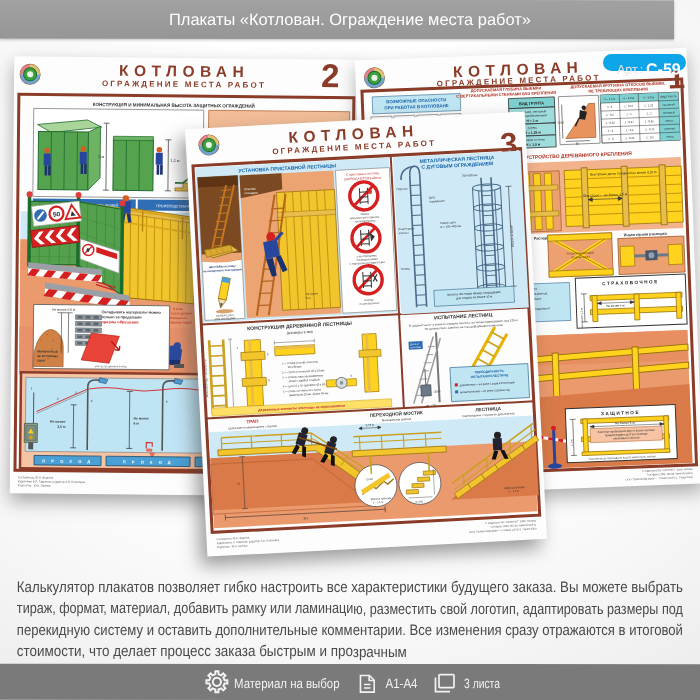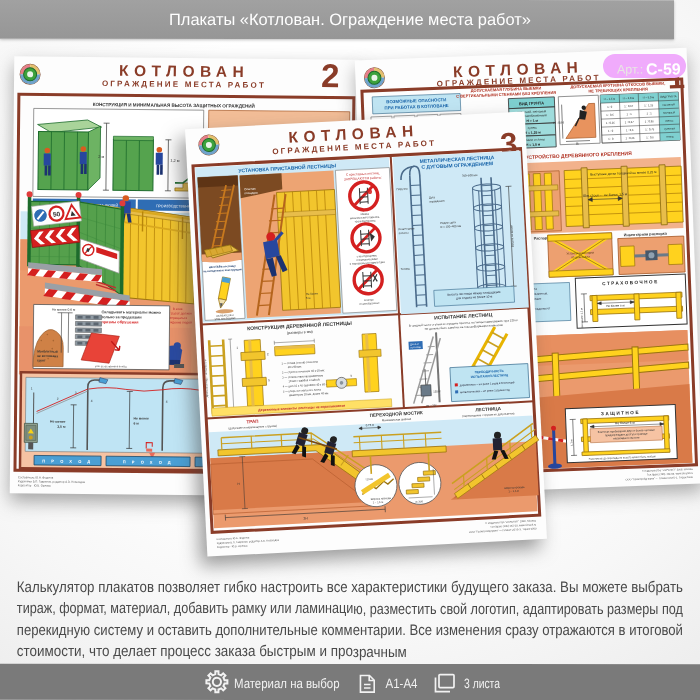--- a/index.html
+++ b/index.html
@@ -1291,21 +1291,21 @@
       </g>
 </svg>
 </div>
 
 <div style="position:absolute;left:0;top:0;width:674px;height:39px;background:linear-gradient(#a1a1a1,#969696);box-shadow:0 1px 3px rgba(0,0,0,0.25);z-index:5;transform:rotate(0.03deg);">
   <svg width="700" height="39">
       <text x="350" y="25" text-anchor="middle" font-size="16.5" fill="#ffffff" font-family="Liberation Sans, sans-serif" textLength="362" lengthAdjust="spacingAndGlyphs">Плакаты «Котлован. Ограждение места работ»</text>
     </svg>
 </div>
 
-<div style="position:absolute;left:603px;top:54px;width:83px;height:24px;background:#f0abfc;border-radius:15px;z-index:6;transform:rotate(0.03deg);">
+<div style="position:absolute;left:603px;top:54px;width:83px;height:17px;background:#0ea5e9;border-radius:15px;z-index:6;transform:rotate(0.03deg);">
   <svg width="83" height="29" font-family="Liberation Sans, sans-serif">
       <text x="14" y="19.5" font-size="12.5" fill="#e8e6e3">Арт.:</text>
       <text x="43" y="20.5" font-size="16" font-weight="bold" fill="#ffffff">С-59</text>
     </svg>
 </div>
 
 <svg style="position:absolute;left:0;top:0;z-index:4;transform:rotate(0.03deg);" width="700" height="700" pointer-events="none">
 <g font-size="15.2" fill="#4a4a4a" font-family="Liberation Sans, sans-serif">
 <text x="17" y="592" textLength="666" lengthAdjust="spacingAndGlyphs">Калькулятор плакатов позволяет гибко настроить все характеристики будущего заказа. Вы можете выбрать</text>
 <text x="17" y="613.5" textLength="666" lengthAdjust="spacingAndGlyphs">тираж, формат, материал, добавить рамку или ламинацию, разместить свой логотип, адаптировать размеры под</text>

